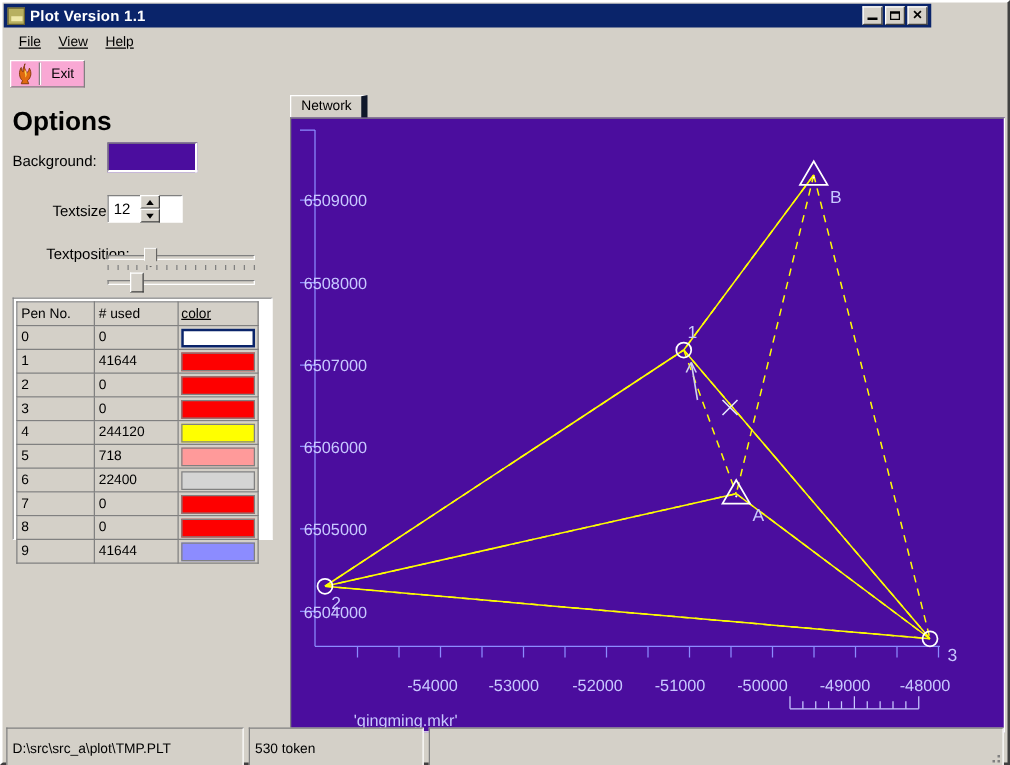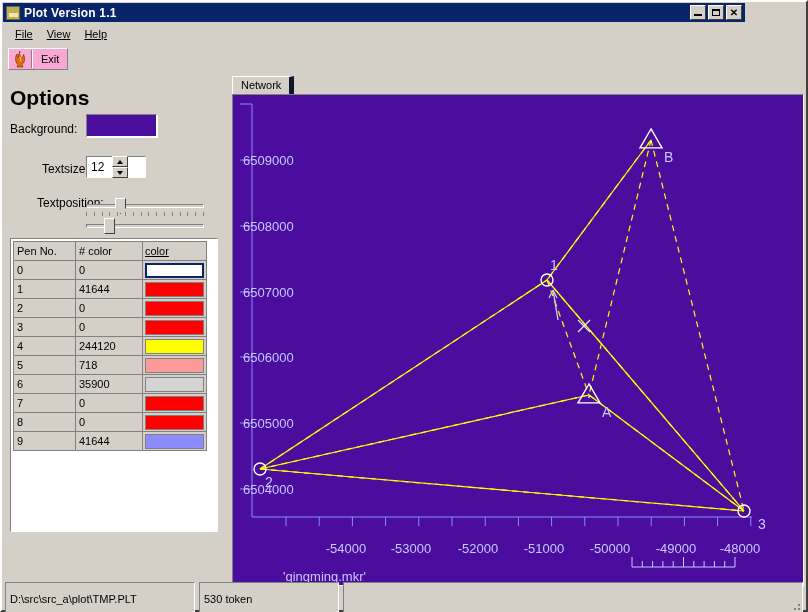--- a/index.html
+++ b/index.html
@@ -79,21 +79,21 @@
     border-top:1px solid #808080;border-left:1px solid #808080;
     border-bottom:1px solid #ffffff;border-right:1px solid #ffffff;box-sizing:border-box;background:#d4d0c8;}
   .sl-thumb{position:absolute;top:0px;width:11px;height:16px;background:#d4d0c8;
     border-left:1px solid #ffffff;border-top:1px solid #ffffff;
     border-right:1px solid #404040;border-bottom:1px solid #404040;box-sizing:border-box;}
   .sl-thumb.down{clip-path:polygon(0 0,100% 0,100% 62%,50% 100%,0 62%);}
   .sl-ticks{position:absolute;left:86px;top:212px;width:118px;height:5px;display:flex;justify-content:space-between;}
   .sl-ticks i{display:block;width:1px;height:4px;background:#808080;}
 
   
-  .pen-box{position:absolute;left:10px;top:238px;width:208px;height:294px;background:#ffffff;
+  .pen-box{position:absolute;left:10px;top:238px;width:208px;height:194px;background:#ffffff;
     border-left:1px solid #808080;border-top:1px solid #808080;
     border-right:1px solid #ffffff;border-bottom:1px solid #ffffff;box-sizing:border-box;}
   table.pen{border-collapse:collapse;margin:2px 0 0 2px;font-size:11px;table-layout:fixed;}
   table.pen th,table.pen td{border:1px solid #808080;height:19px;padding:0 3px;color:#000;
     font-weight:normal;text-align:left;background:#d4d0c8;box-sizing:border-box;vertical-align:middle;}
   table.pen th{background:#d4d0c8;}
   .c-pen{width:62px;}
   .c-used{width:67px;}
   .c-col{width:64px;padding:1px 2px!important;text-decoration:underline;}
   .swatch{display:block;width:100%;height:15px;box-sizing:border-box;}
@@ -208,21 +208,21 @@
   <div class="slider sl2">
     <div class="sl-track"></div>
     <div class="sl-thumb" style="left:18px"></div>
   </div>
 
   <div class="pen-box">
     <table class="pen">
       <thead>
         <tr>
           <th class="c-pen">Pen No.</th>
-          <th class="c-used"># color</th>
+          <th class="c-used"># used</th>
           <th class="c-col">color</th>
         </tr>
       </thead>
       <tbody>
           <tr>
             <td class="c-pen">0</td>
             <td class="c-used">0</td>
             <td class="c-col">
               <span class="swatch sel" style="background: rgb(255, 255, 255);"></span>
             </td>
@@ -257,21 +257,21 @@
           </tr>
           <tr>
             <td class="c-pen">5</td>
             <td class="c-used">718</td>
             <td class="c-col">
               <span class="swatch" style="background: rgb(255, 154, 154); border: 1px solid rgb(128, 128, 128);"></span>
             </td>
           </tr>
           <tr>
             <td class="c-pen">6</td>
-            <td class="c-used">35900</td>
+            <td class="c-used">22400</td>
             <td class="c-col">
               <span class="swatch" style="background: rgb(212, 212, 212); border: 1px solid rgb(128, 128, 128);"></span>
             </td>
           </tr>
           <tr>
             <td class="c-pen">7</td>
             <td class="c-used">0</td>
             <td class="c-col">
               <span class="swatch" style="background: rgb(254, 0, 0); border: 1px solid rgb(128, 128, 128);"></span>
             </td>

